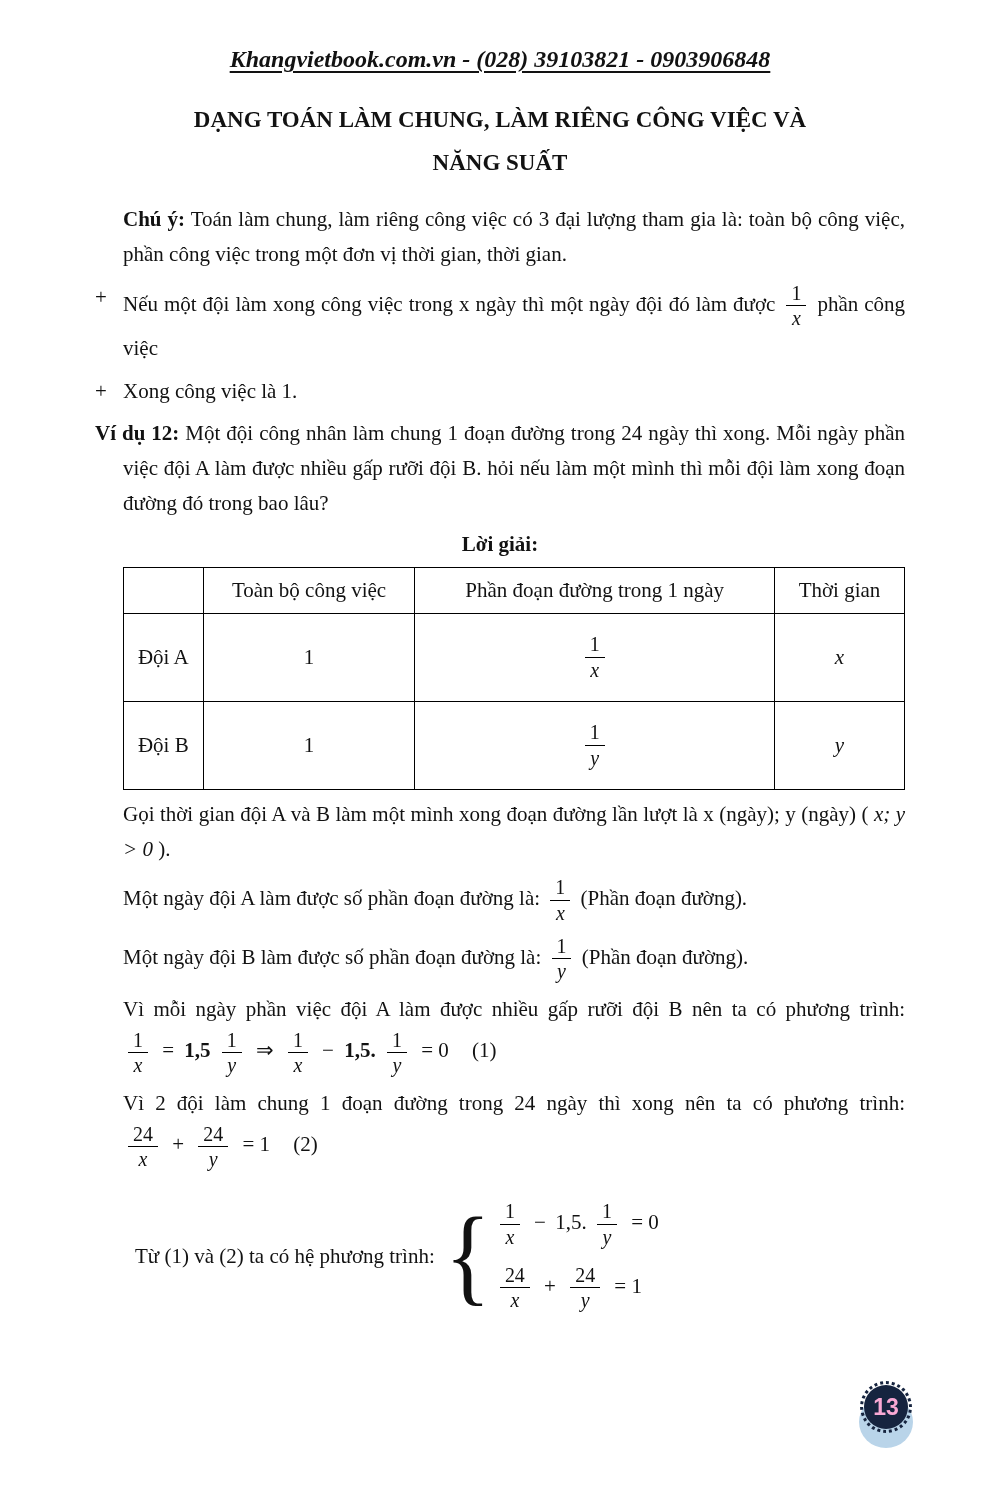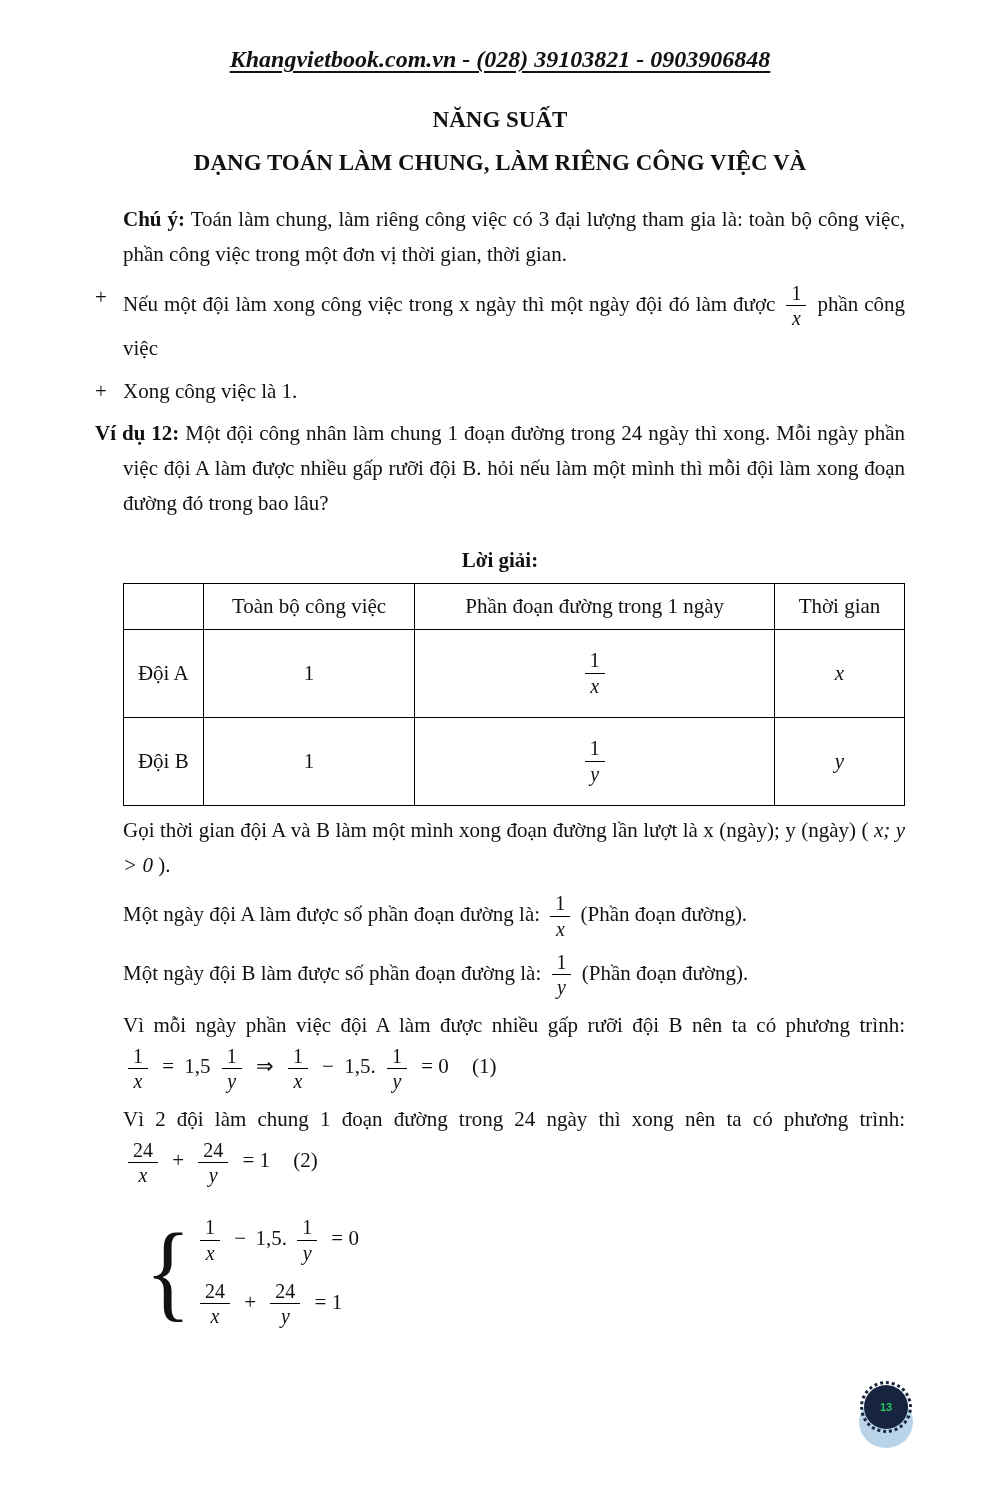--- a/index.html
+++ b/index.html
@@ -23,72 +23,72 @@
     font-size:21px; line-height:1.68; text-align:justify;
     padding-left:28px; margin-top:7px;
   }
   .bullet { position:relative; }
   .bullet .marker { position:absolute; left:0; top:0; }
   .hanging { padding-left:28px; text-indent:-28px; }
   .bold { font-weight:bold; }
   .underline { text-underline-offset:3px; }
   .imath { font-style:italic; }
 
-  .solution-heading { text-align:center; font-weight:bold; font-size:21px; margin-top:26px; }
+  .solution-heading { text-align:center; font-weight:bold; font-size:21px; margin-top:10px; }
 
   table.work-table { border-collapse:collapse; margin:10px 0 4px 28px; table-layout:fixed; }
   table.work-table td { border:1.6px solid #000; text-align:center; vertical-align:middle; font-size:21px; padding:4px 6px; }
   table.work-table tr.head-row td { height:46px; }
   table.work-table tr.data-row td { height:88px; }
   .c1 { width:81px; } .c2 { width:218px; } .c3 { width:371px; } .c4 { width:133px; }
 
   .frac {
     display:inline-block; vertical-align:middle; text-align:center;
     margin:2px 5px; line-height:1.12; font-size:0.95em;
   }
   .frac .fnum { display:block; border-bottom:1.6px solid #000; padding:0 5px 1px 5px; }
   .frac .fden { display:block; padding:1px 5px 0 5px; font-style:italic; }
 
   .eq { display:inline-block; white-space:nowrap; vertical-align:middle; }
   .eq .op { margin:0 4px; }
-  .eq .coef { margin:12px 1px; }
+  .eq .coef { margin:12px 1px;font-weight:bold; }
   .eq .tag { margin-left:14px; }
 
   .system-para { display:flex; align-items:center; padding-left:40px; margin-top:26px; text-align:left; }
   .system { display:inline-flex; align-items:center; margin-left:10px; }
   .brace {
     font-size:96px; line-height:0.9; font-weight:400;
     display:inline-block; transform:scaleY(1.12); margin-right:4px;
     font-family:"Liberation Serif", serif;
   }
   .sys-rows { display:inline-flex; flex-direction:column; gap:12px; }
   .sys-row { white-space:nowrap; }
   .sys-row .op { margin:0 4px; }
 
   .badge-wrap { position:absolute; right:84px; top:1380px; width:60px; height:70px; }
   .badge-halo { position:absolute; left:3px; top:16px; width:54px; height:52px; border-radius:50%; background:#b9d4e9; }
   .badge-teeth { position:absolute; left:4px; top:1px; width:52px; height:52px; border-radius:50%; border:3px dotted #16243f; }
   .badge-circle {
     position:absolute; left:8px; top:5px; width:44px; height:44px; border-radius:50%;
-    background:#16243f; color:#22c55e; display:flex; align-items:center; justify-content:center;
-    font-weight:bold; font-size:11px; font-family:"Liberation Sans", sans-serif;
+    background:#16243f; color:#f9a8d4; display:flex; align-items:center; justify-content:center;
+    font-weight:bold; font-size:23px; font-family:"Liberation Sans", sans-serif;
   }
 </style>
 </head>
 <body>
 
 <div class="page">
 
   <div class="header">
     <span>Khangvietbook.com.vn - (028) 39103821 - 0903906848</span>
   </div>
 
   <div class="title">
+    <div>DẠNG TOÁN LÀM CHUNG, LÀM RIÊNG CÔNG VIỆC VÀ</div>
     <div>NĂNG SUẤT</div>
-    <div>DẠNG TOÁN LÀM CHUNG, LÀM RIÊNG CÔNG VIỆC VÀ</div>
   </div>
 
   <div class="para"><span class="bold">Chú ý:</span><span> Toán làm chung, làm riêng công việc có 3 đại lượng tham gia là: toàn bộ công việc, phần công việc trong một đơn vị thời gian, thời gian.</span></div>
 
   <div class="para bullet">
     <span class="marker">+</span>
     <span>Nếu một đội làm xong công việc trong x ngày thì một ngày đội đó làm được</span>
     <span class="frac"><span class="fnum">1</span><span class="fden">x</span></span>
     <span>phần công việc</span>
   </div>
@@ -165,20 +165,21 @@
     <span class="eq">
       <span class="frac"><span class="fnum">24</span><span class="fden">x</span></span>
       <span class="op">+</span>
       <span class="frac"><span class="fnum">24</span><span class="fden">y</span></span>
       <span class="op">= 1</span>
       <span class="tag">(2)</span>
     </span>
   </div>
 
   <div class="para system-para">
+    <span>Từ (1) và (2) ta có hệ phương trình:</span>
     <span class="system">
       <span class="brace">{</span>
       <span class="sys-rows">
         <span class="sys-row">
           <span class="frac"><span class="fnum">1</span><span class="fden">x</span></span>
           <span class="op">−</span>
           <span class="coef">1,5.</span>
           <span class="frac"><span class="fnum">1</span><span class="fden">y</span></span>
           <span class="op">= 0</span>
         </span>

